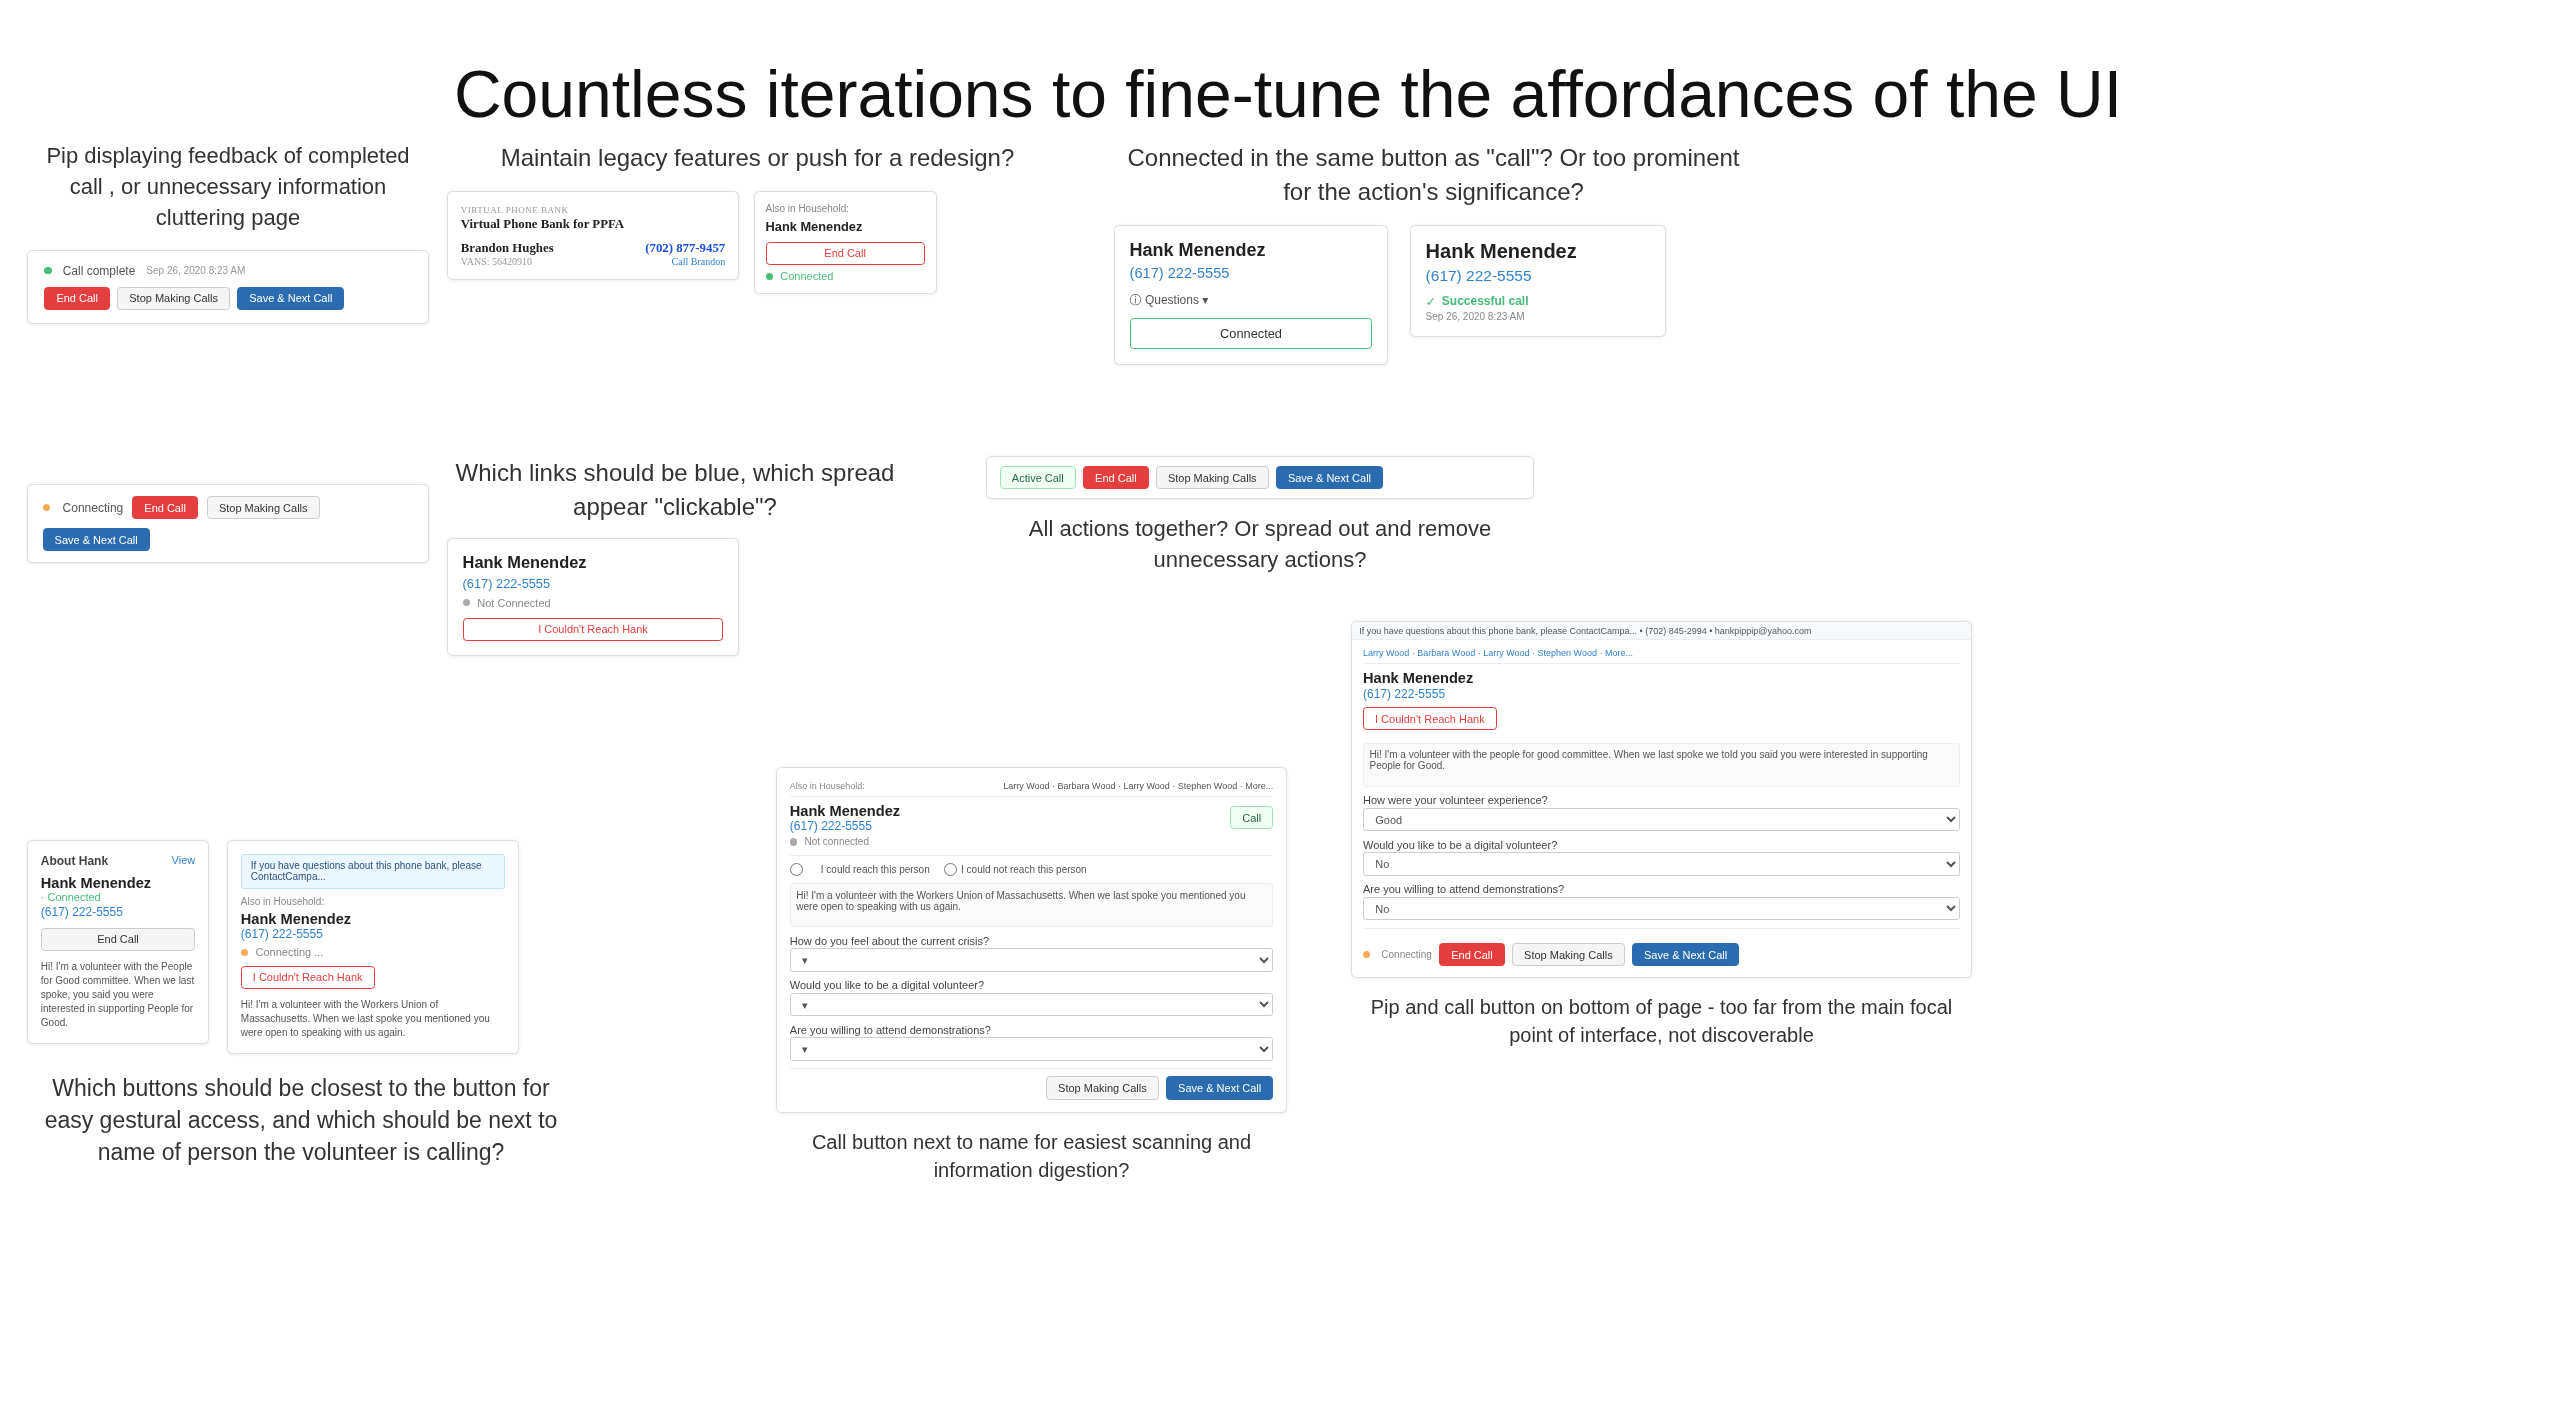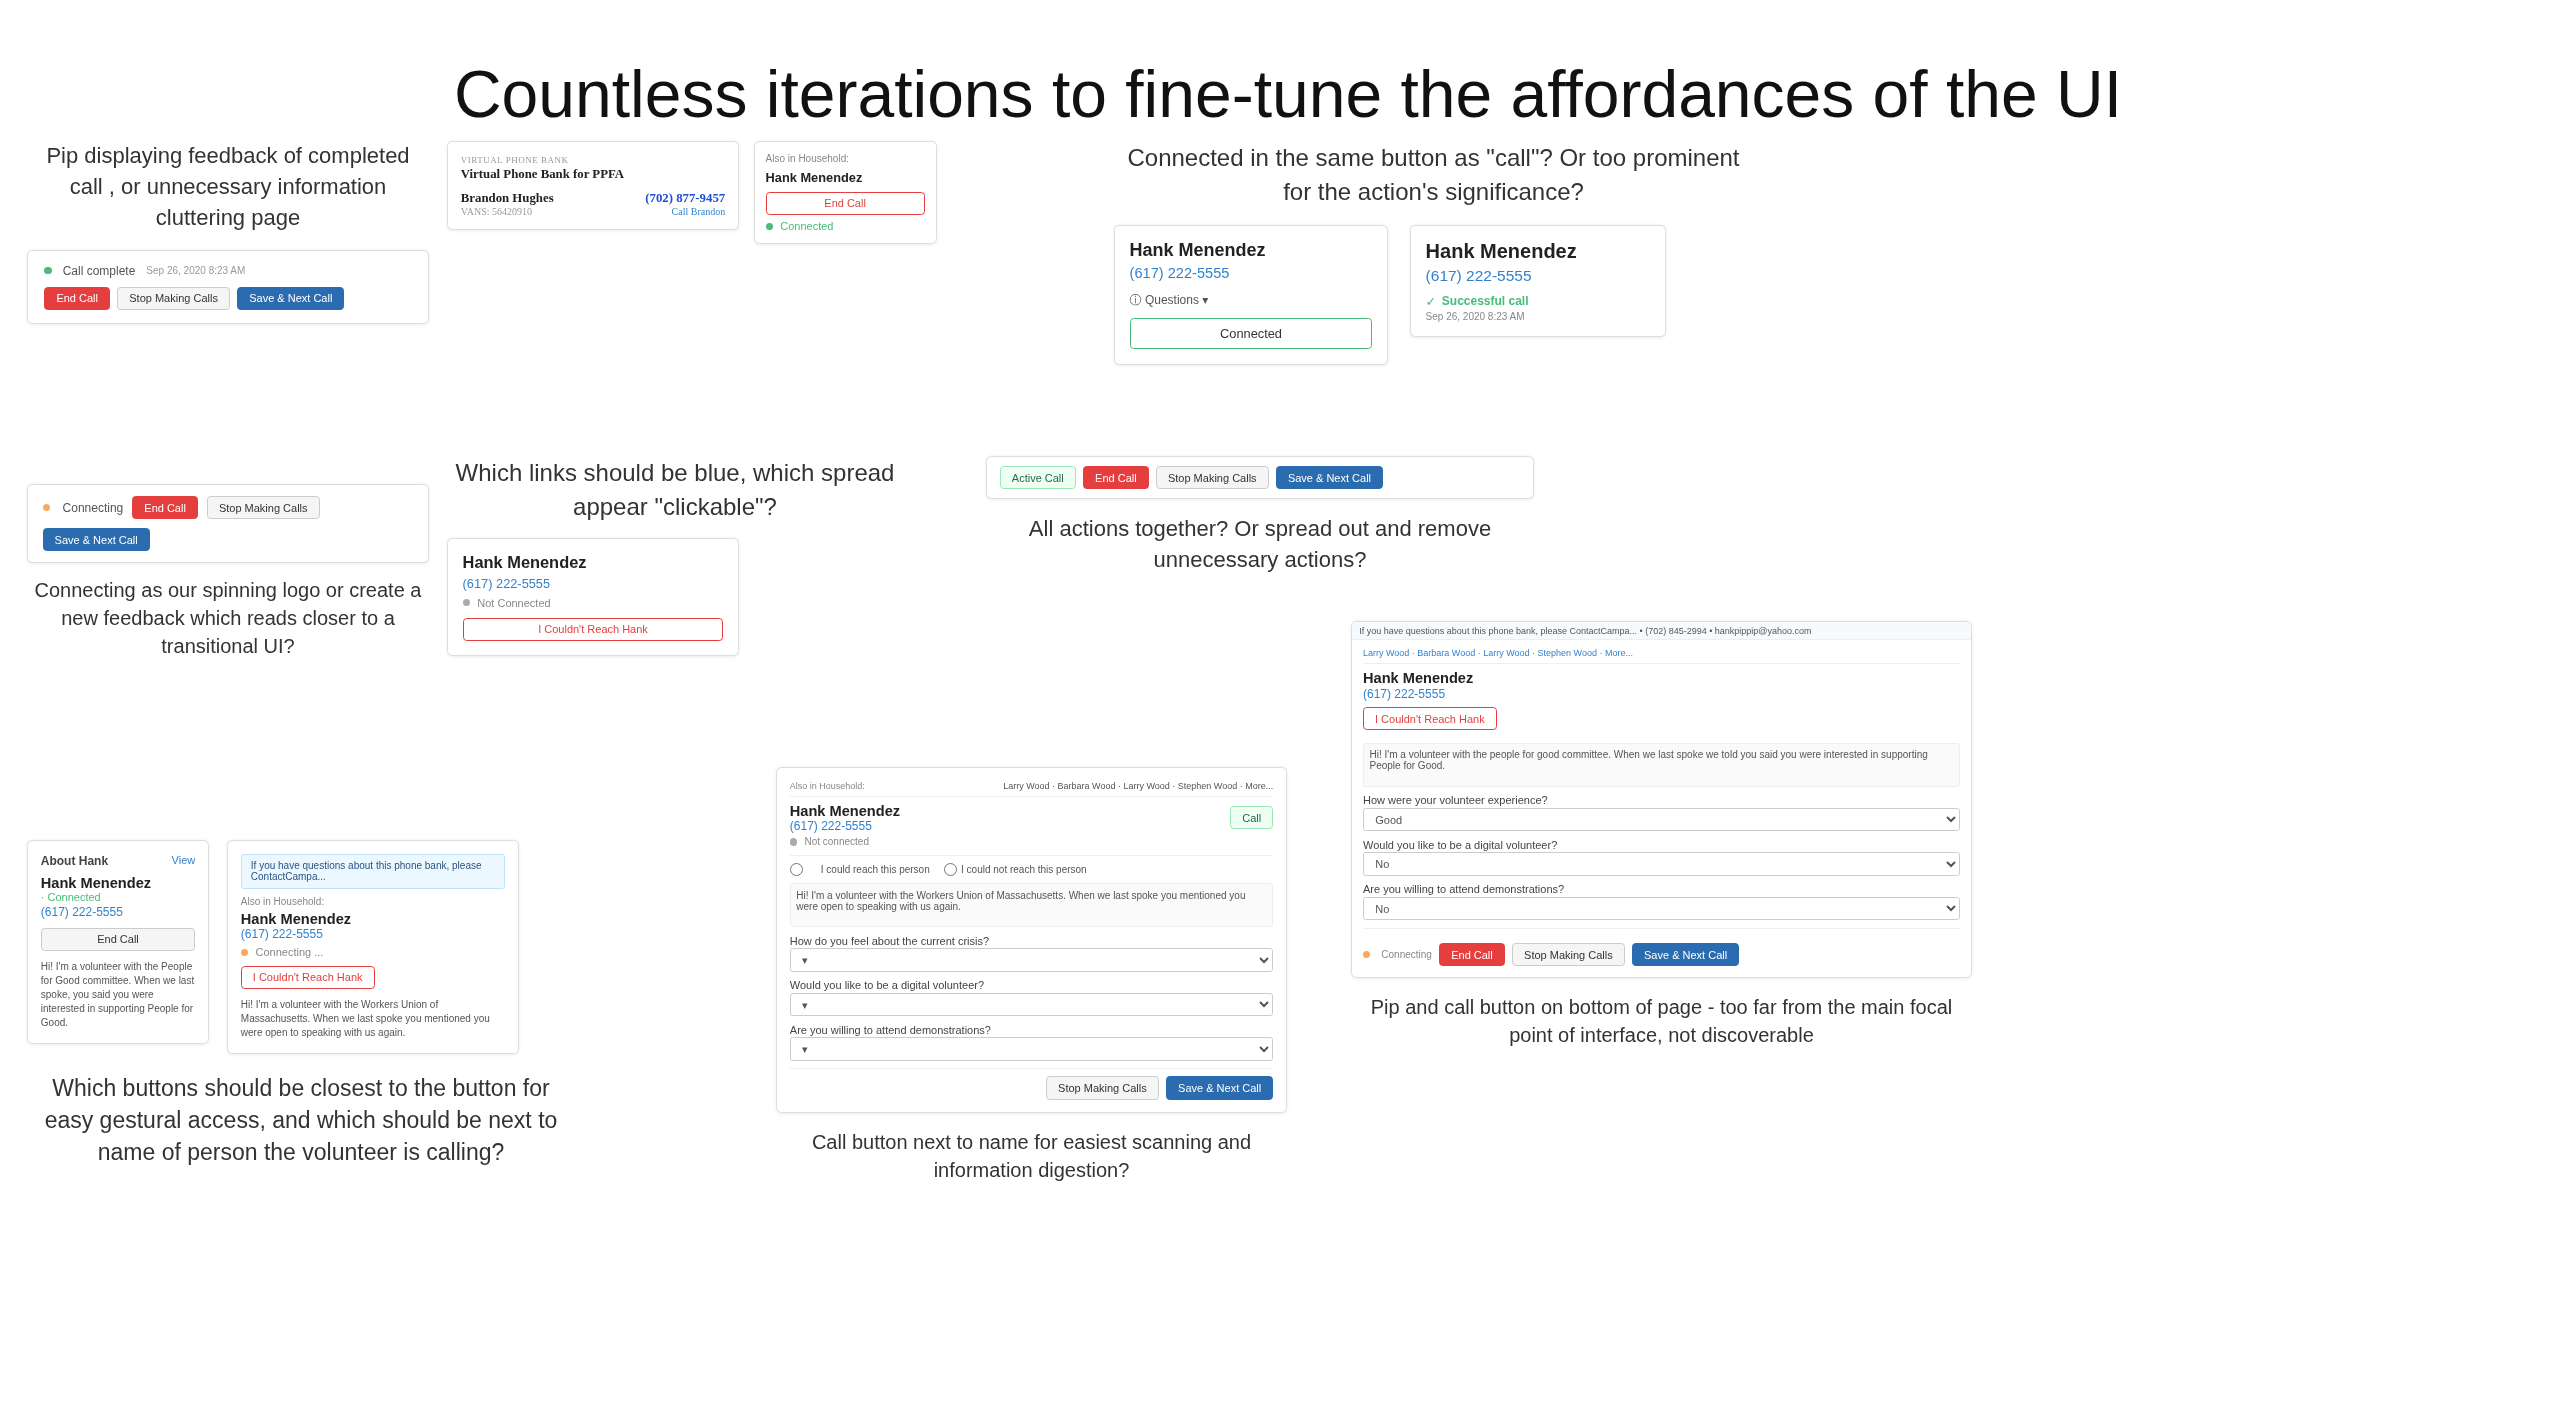--- a/index.html
+++ b/index.html
@@ -129,20 +129,21 @@
     </div>
     <div style="display:flex; gap:7.3px; flex-wrap:wrap;">
       <button class="btn btn-danger btn-sm">End Call</button>
       <button class="btn btn-sm">Stop Making Calls</button>
       <button class="btn btn-primary btn-sm">Save &amp; Next Call</button>
     </div>
   </div>
 </div>
 
 <div style="position:absolute; left:447px; top:141px; width:621px;">
+  <p class="annotation" style="margin-bottom:16.4px;">Maintain legacy features or push for a redesign?</p>
 
   <div style="display:flex; gap:14.6px; align-items:flex-start;">
 
     <div class="mockup-card" style="width:292px; padding:12.8px;font-family:Liberation Serif, serif;">
       <div style="font-size:9px; color:#999; text-transform:uppercase; letter-spacing:0.5px; margin-bottom:1.8px;">VIRTUAL PHONE BANK</div>
       <div style="font-size:12.8px; font-weight:700; margin-bottom:9px;">Virtual Phone Bank for PPFA</div>
       <div style="display:flex; justify-content:space-between; align-items:center;">
         <div>
           <div style="font-size:12.8px; font-weight:600;">Brandon Hughes</div>
           <div style="font-size:10px; color:#999;">VANS: 56420910</div>
@@ -197,21 +198,20 @@
   <div class="mockup-card" style="padding:11px 14.6px; margin-bottom:12.8px;">
     <div style="display:flex; align-items:center; gap:9px; flex-wrap:wrap;">
       <span class="dot dot-orange"></span>
       <span style="font-size:12px; color:#555;">Connecting</span>
       <button class="btn btn-danger btn-sm">End Call</button>
       <button class="btn btn-sm">Stop Making Calls</button>
       <button class="btn btn-primary btn-sm">Save &amp; Next Call</button>
     </div>
   </div>
 
-  <p class="annotation" style="font-size:20px;">Connecting as our spinning logo or create a new feedback which reads closer to a transitional UI?</p>
 </div>
 
 <div style="position:absolute; left:447px; top:456px; width:456px;">
   <p class="annotation" style="margin-bottom:14.6px; font-size:24px;">Which links should be blue, which spread appear "clickable"?</p>
 
   <div class="mockup-card" style="width:292px; padding:14.6px;">
     <div style="font-size:16.4px; font-weight:700; margin-bottom:3.7px;">Hank Menendez</div>
     <div style="font-size:12.8px; color:#3182ce; margin-bottom:5.5px;">(617) 222-5555</div>
     <div style="display:flex; align-items:center; gap:3.7px; margin-bottom:9px;">
       <span class="dot" style="background:#aaa;"></span>

